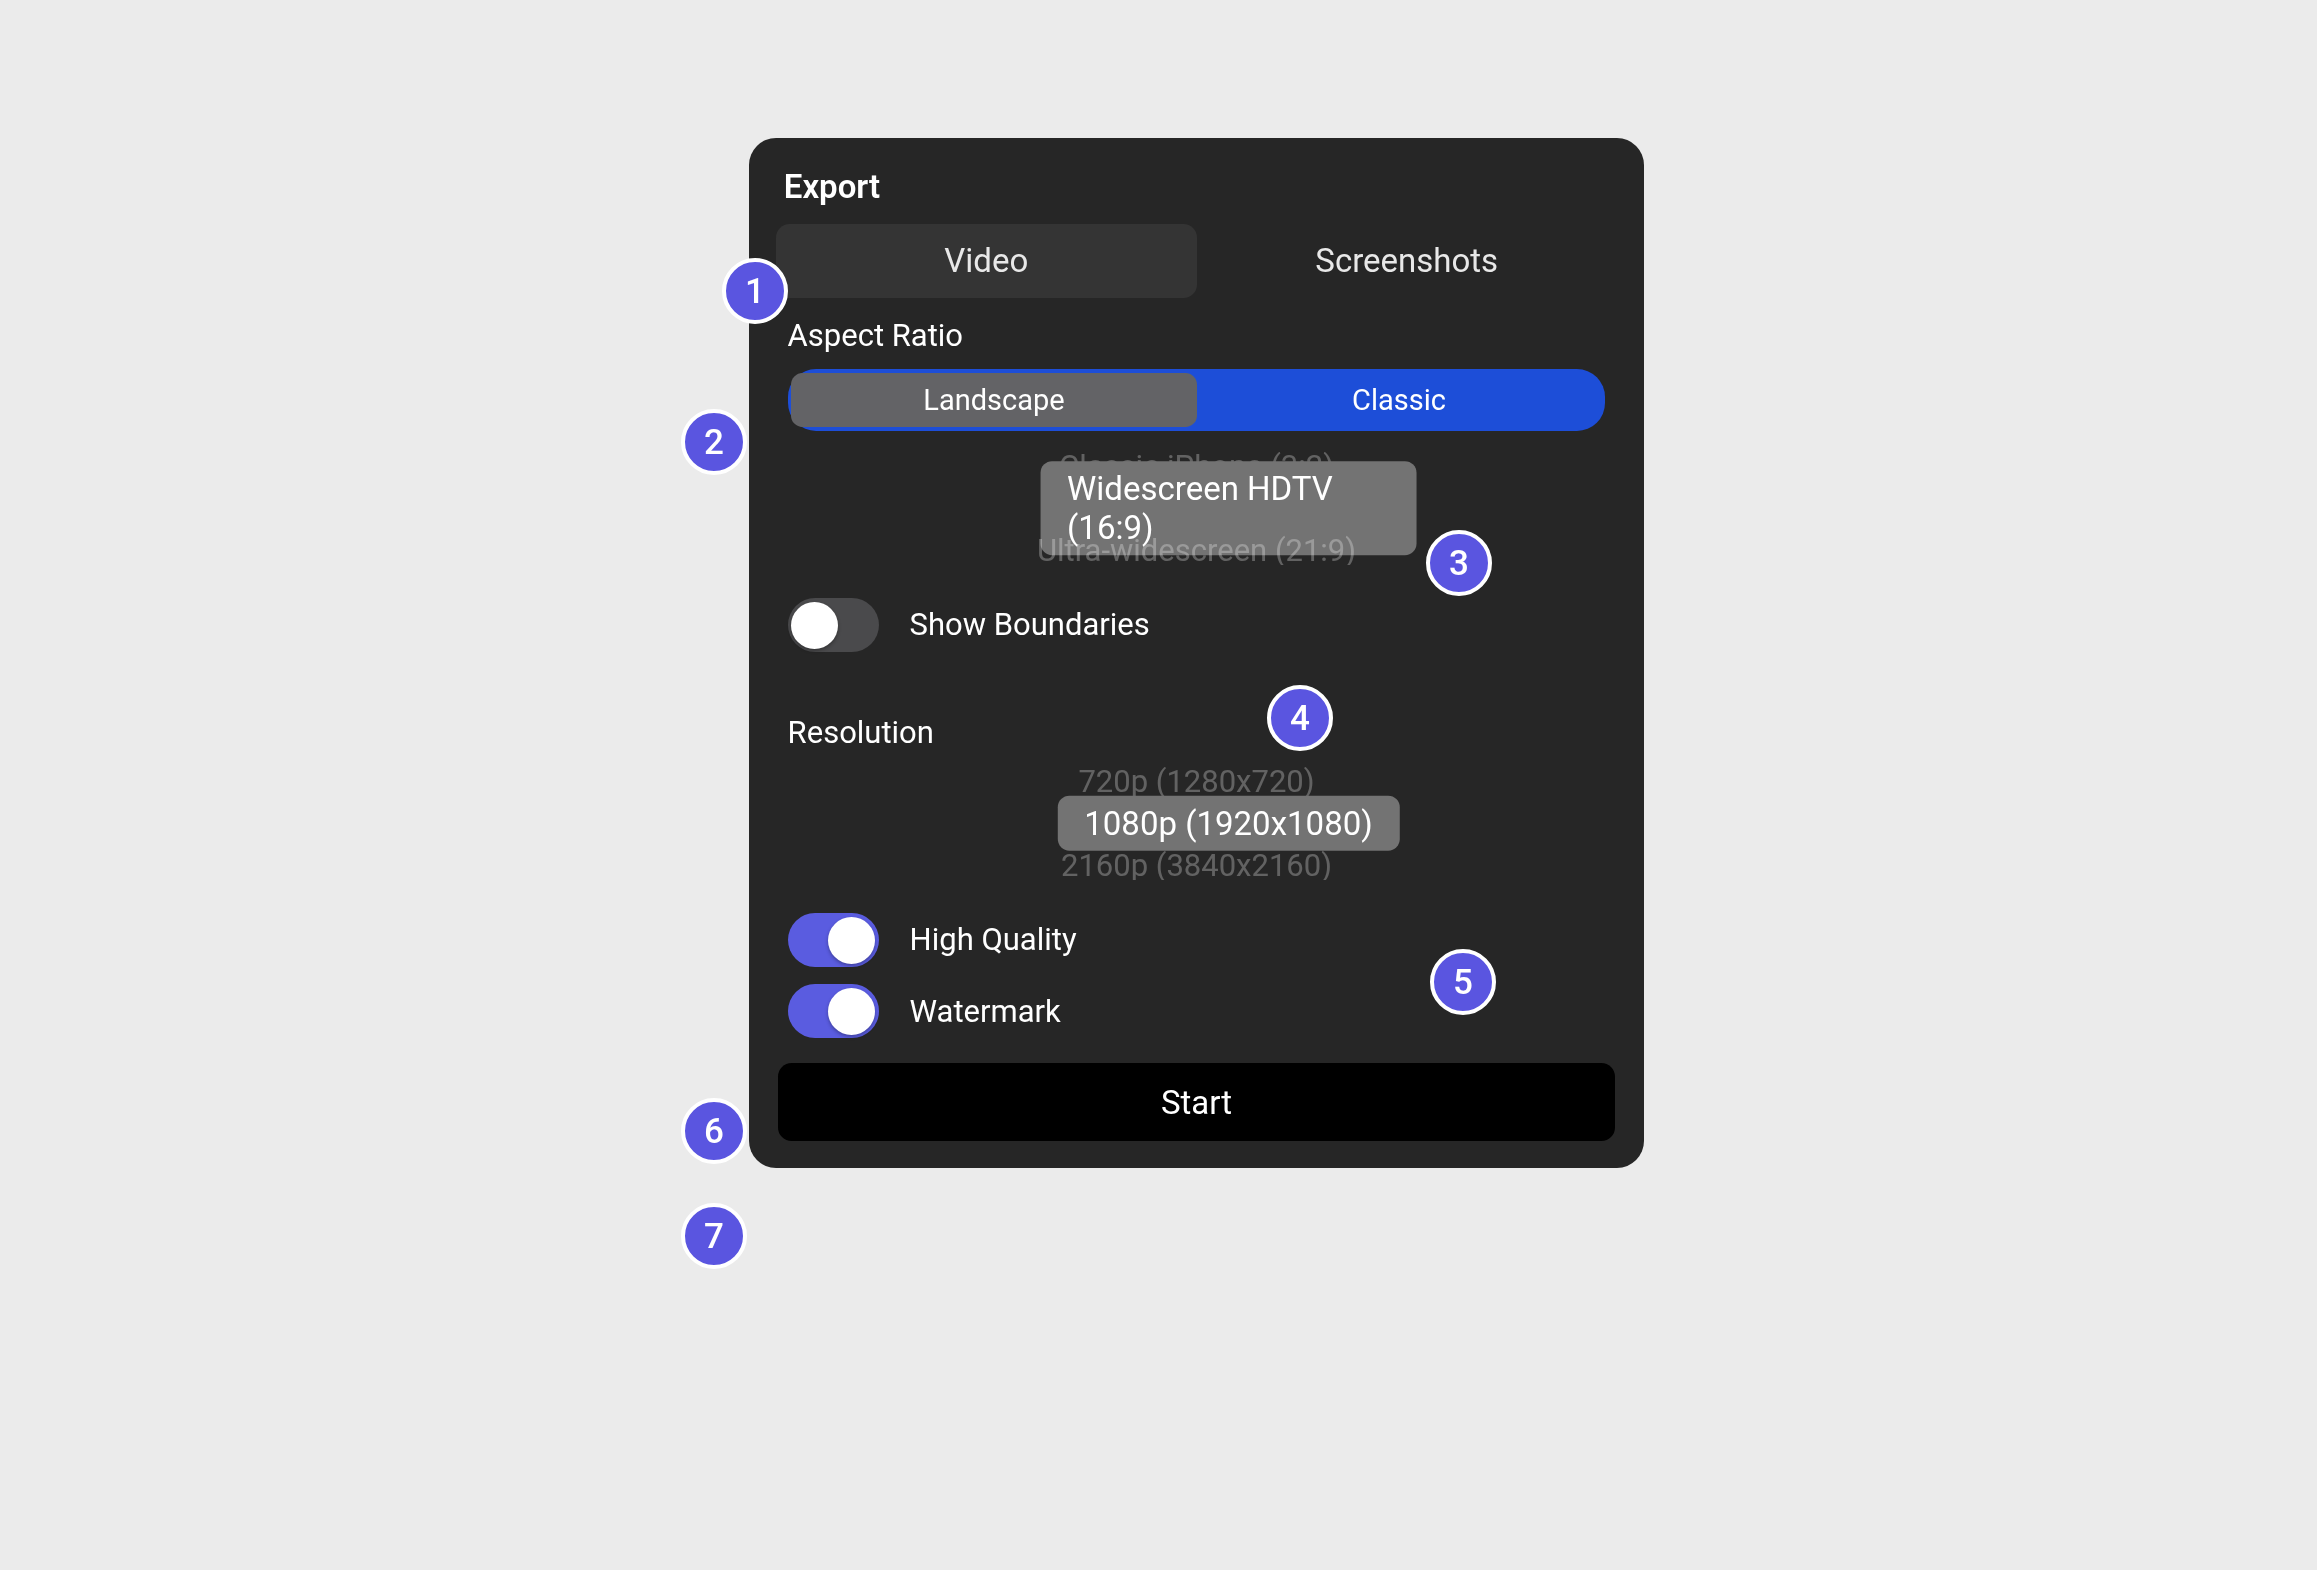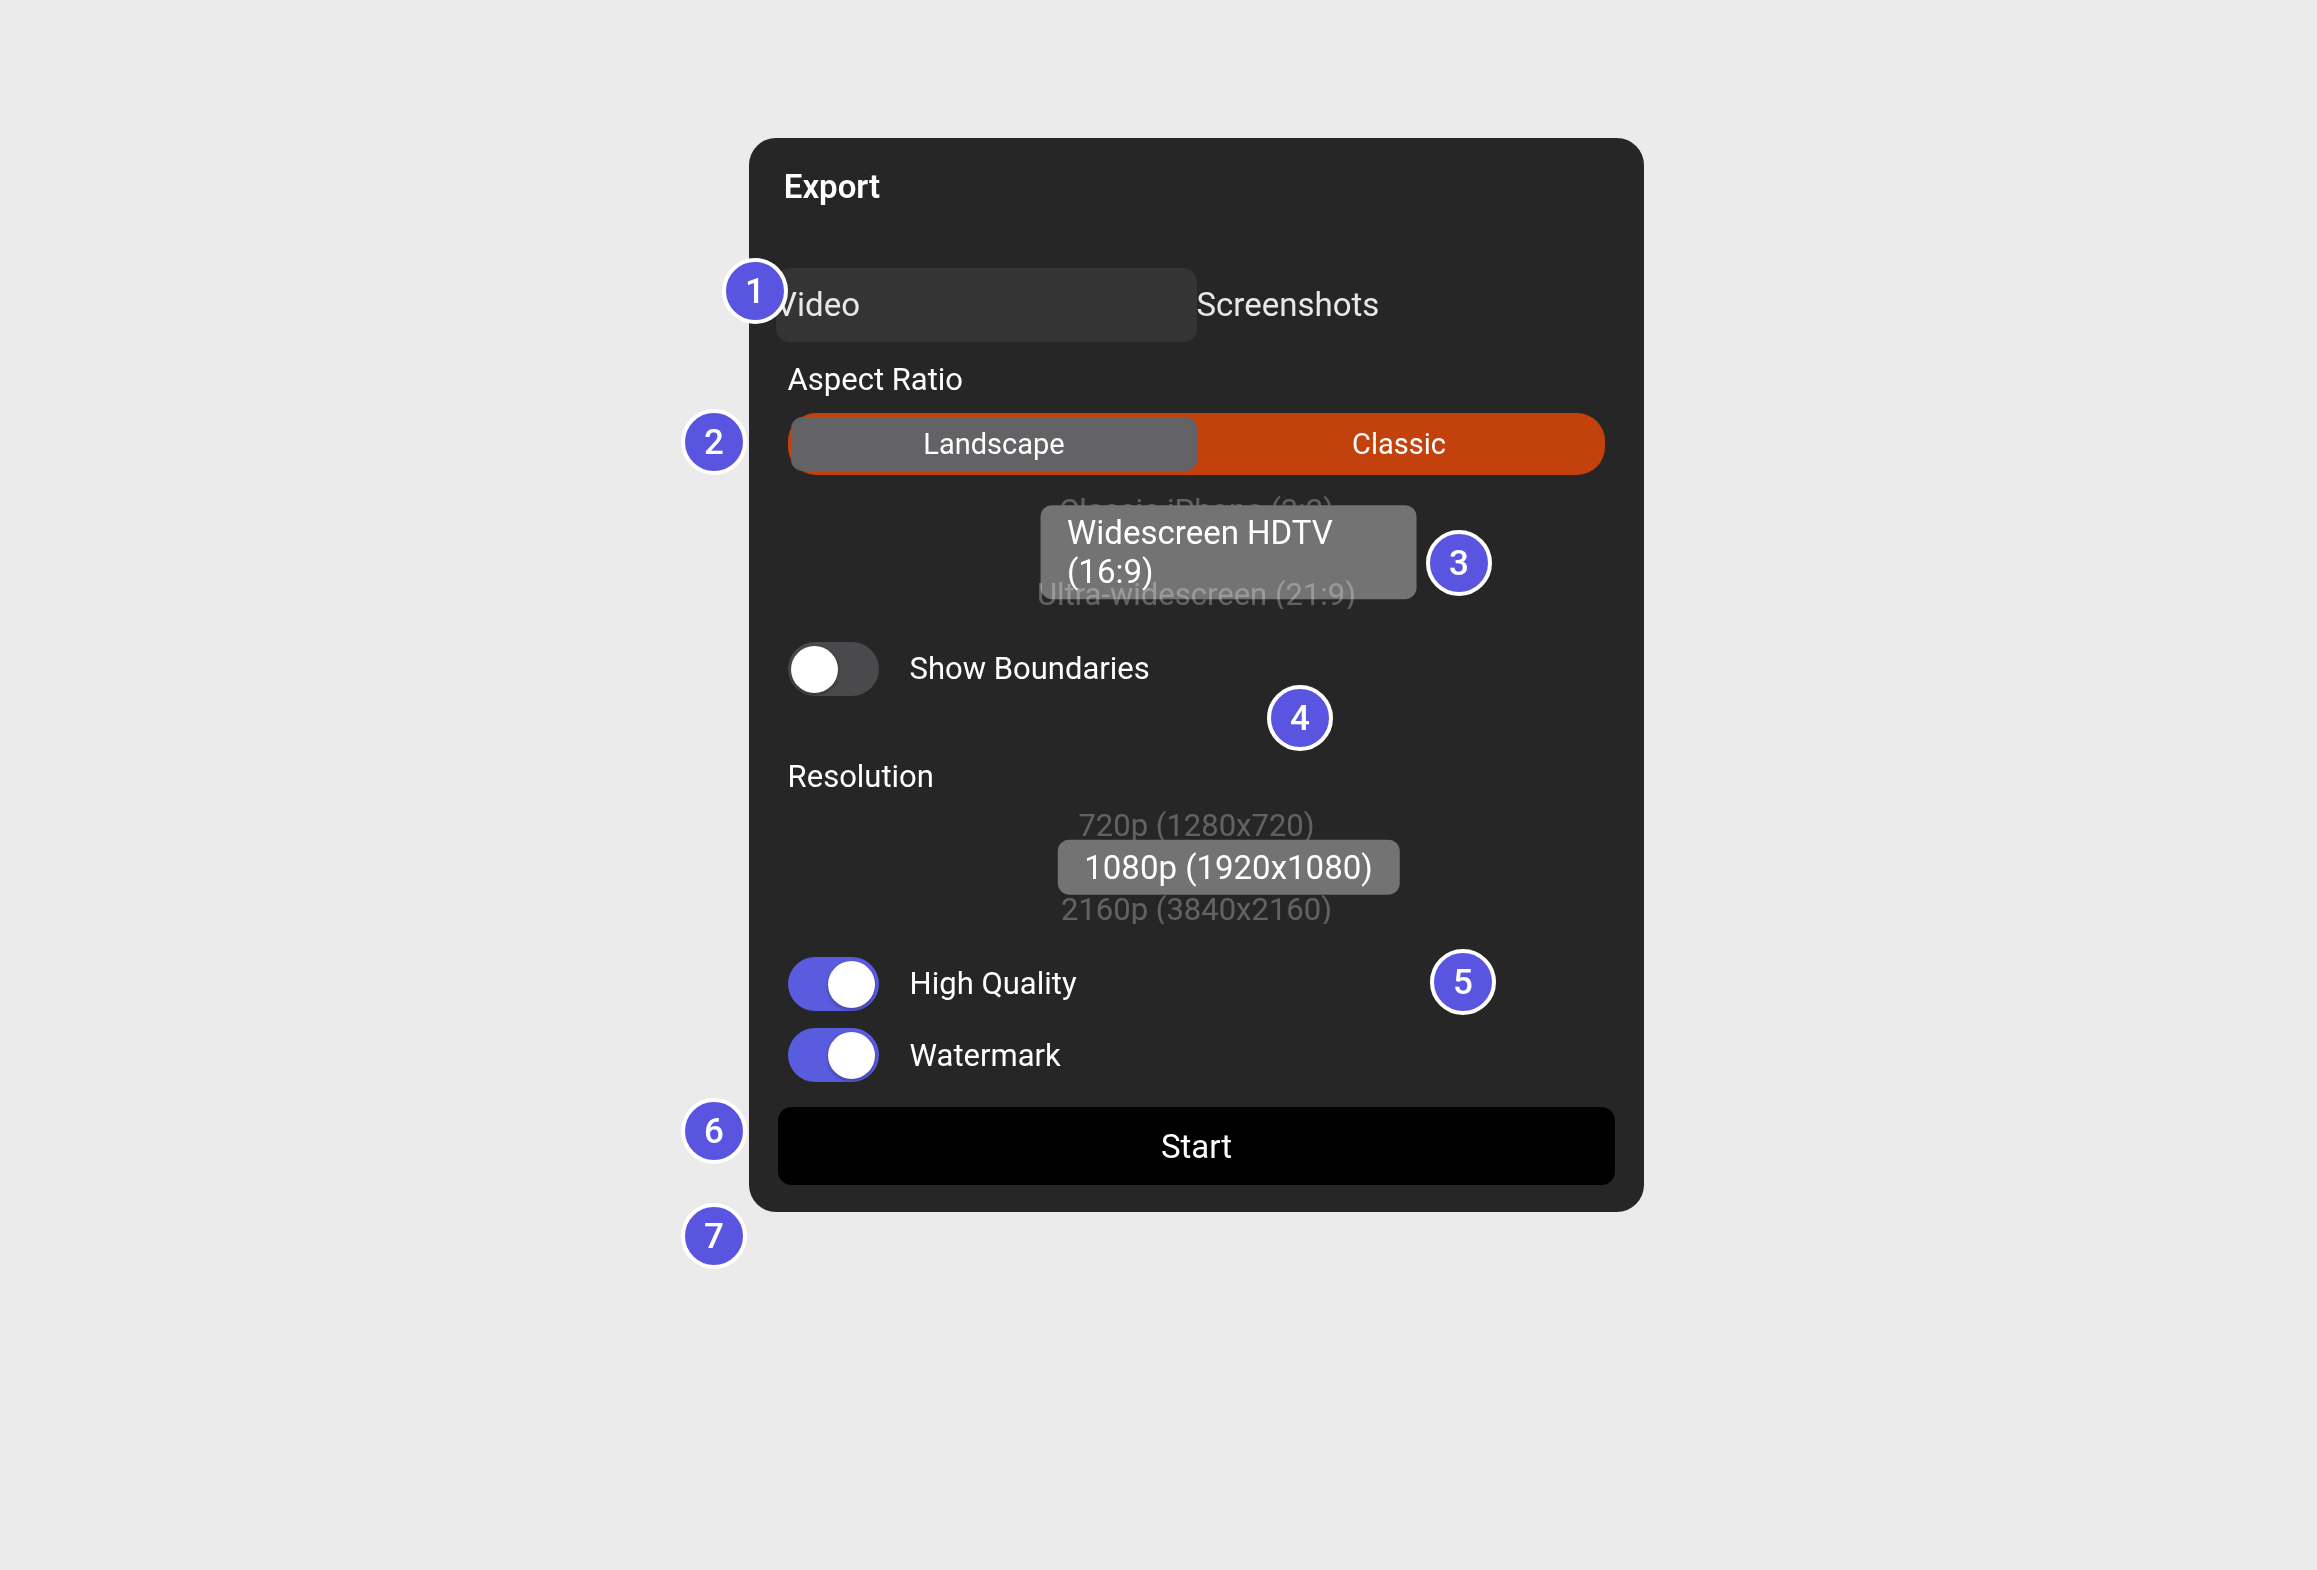--- a/index.html
+++ b/index.html
@@ -38,41 +38,41 @@
     padding: 7.8px 5.8px 17.5px 7.8px;
     color: #fff;
   }
   .tabs {
     display: flex;
     gap: 0;
     margin-bottom: 9.7px;
   }
   .tab {
     flex: 1;
+    text-align: center;
     font-size: 33px;
     font-weight: 400;
     color: #e8e8e8;
     padding: 17.5px 0;
     border-radius: 13.6px;
     cursor: pointer;
-    margin-top: 44px;
   }
   .tab.active {
     background: #343434;
   }
   .section-label {
     font-size: 31px;
     color: #fff;
     padding: 9.7px 11.6px 15.5px 11.6px;
     font-weight: 400;
   }
   .seg {
     display: flex;
     margin: 0 11.6px 21.3px 11.6px;
-    background: #c2410c;
+    background: #1d4ed8;
     border-radius: 28px;
     padding: 3.9px;
     justify-content: center;
   }
   .seg-btn {
     flex: 1;
     text-align: center;
     font-size: 29px;
     color: #fff;
     padding: 9.7px 0;

